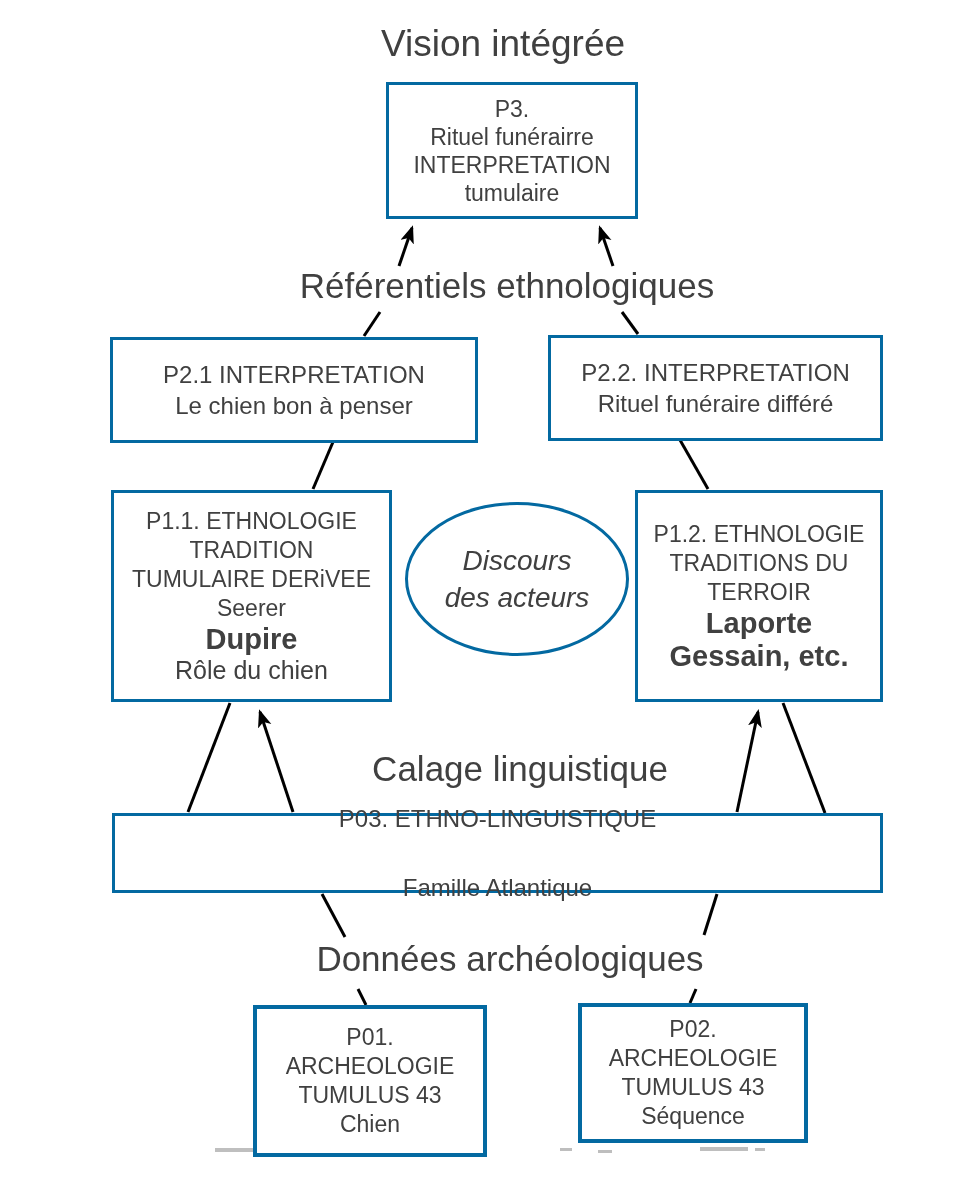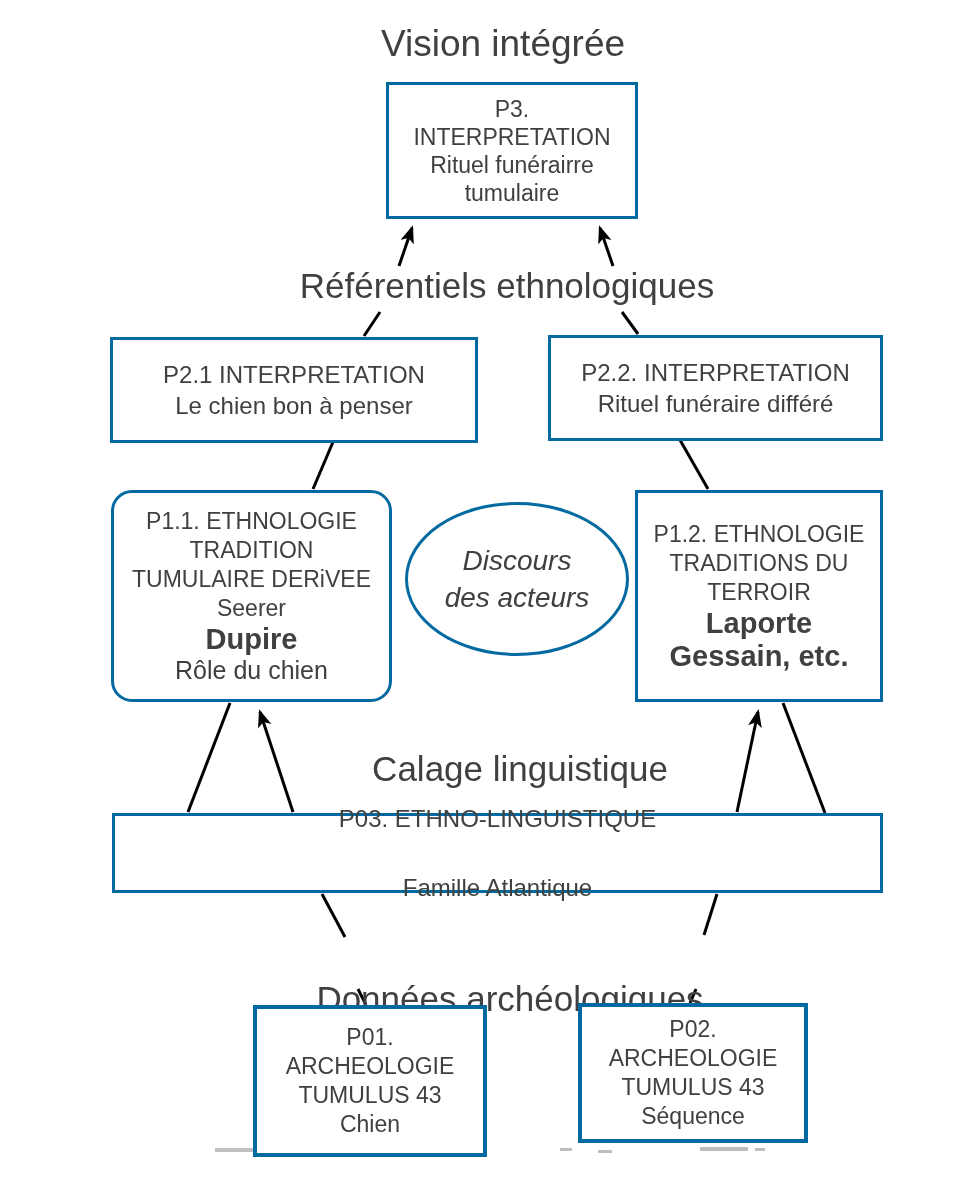--- a/index.html
+++ b/index.html
@@ -84,40 +84,40 @@
       <rect x="560" y="1148" width="12" height="3"></rect>
       <rect x="598" y="1150" width="14" height="3"></rect>
       <rect x="700" y="1147" width="48" height="4"></rect>
       <rect x="755" y="1148" width="10" height="3"></rect>
     </g>
   </svg>
 
   <div class="heading" style="left:283px; top:23px; width:440px; font-size:37px;">Vision intégrée</div>
   <div class="heading" style="left:287px; top:266px; width:440px;">Référentiels ethnologiques</div>
   <div class="heading" style="left:300px; top:749px; width:440px;">Calage linguistique</div>
-  <div class="heading" style="left:290px; top:939px; width:440px;margin-top:40px;">Données archéologiques</div>
+  <div class="heading" style="left:290px; top:939px; width:440px;">Données archéologiques</div>
 
   <div class="node" style="left:386px; top:82px; width:252px; height:137px; line-height:28px;">
     <span>P3.</span>
+    <span>Rituel funérairre</span>
     <span>INTERPRETATION</span>
-    <span>Rituel funérairre</span>
     <span>tumulaire</span>
   </div>
 
   <div class="node" style="left:110px; top:337px; width:368px; height:106px; font-size:24px; line-height:31px;">
     <span>P2.1 INTERPRETATION</span>
     <span>Le chien bon à penser</span>
   </div>
 
   <div class="node" style="left:548px; top:335px; width:335px; height:106px; font-size:24px; line-height:31px;">
     <span>P2.2. INTERPRETATION</span>
     <span>Rituel funéraire différé</span>
   </div>
 
-  <div class="node" style="left:111px; top:490px; width:281px; height:212px;border-radius:21px;">
+  <div class="node" style="left:111px; top:490px; width:281px; height:212px;">
     <span>P1.1.  ETHNOLOGIE</span>
     <span>TRADITION</span>
     <span>TUMULAIRE DERiVEE</span>
     <span>Seerer</span>
     <span class="bold-line">Dupire</span>
     <span style="font-size:25px;">Rôle du chien</span>
   </div>
 
   <div class="node ellipse" style="left:405px; top:502px; width:224px; height:154px;">
     <span>Discours</span>

